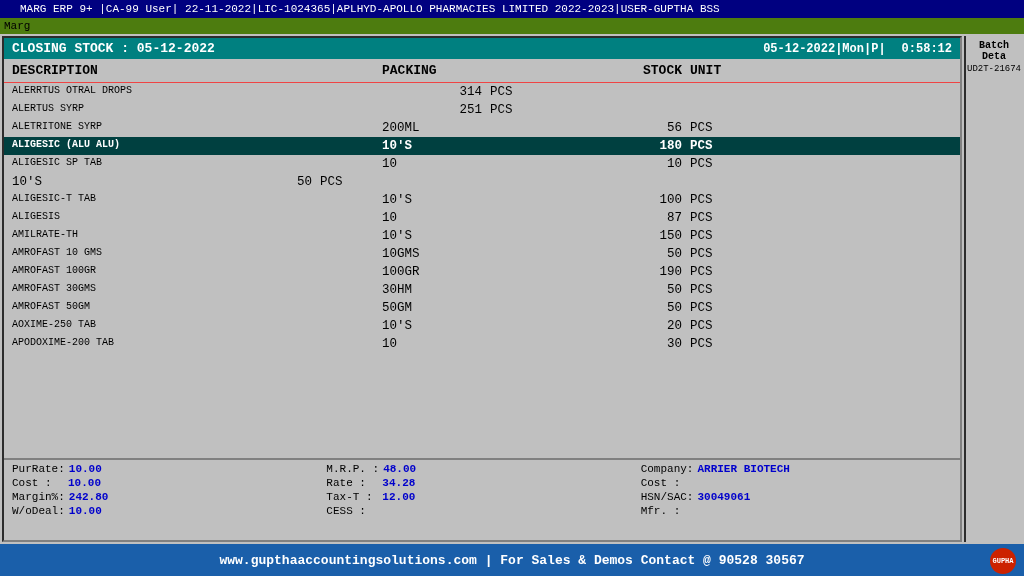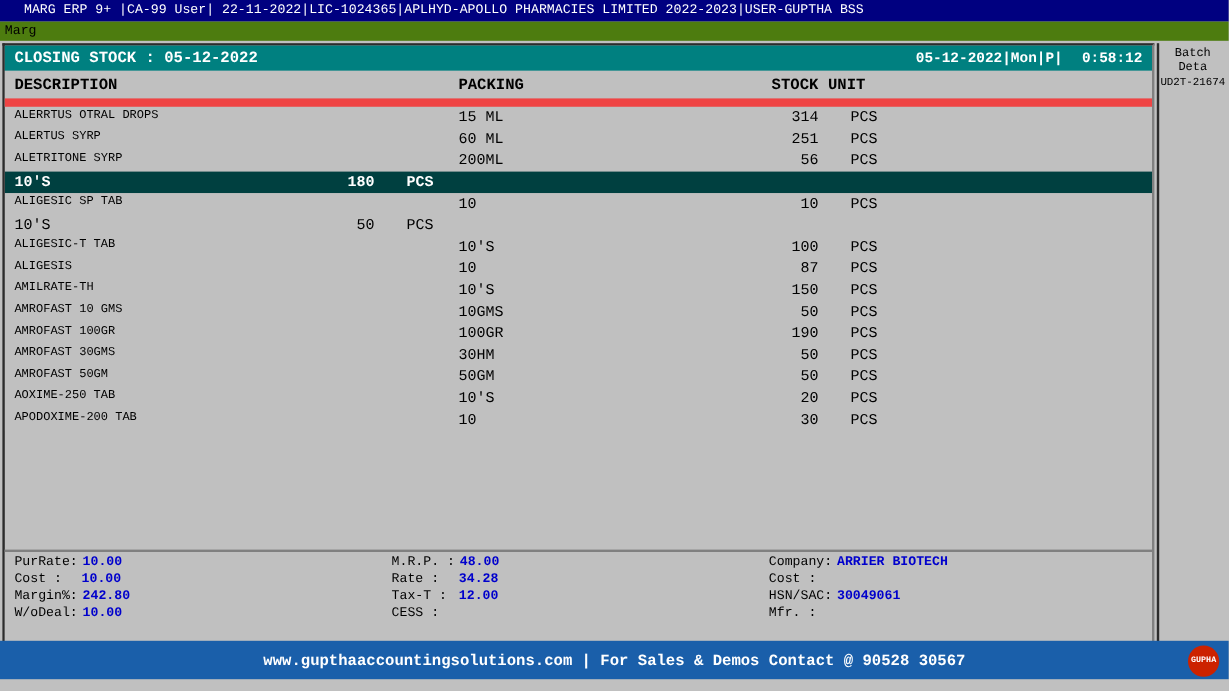--- a/index.html
+++ b/index.html
@@ -67,21 +67,21 @@
       gap: 16px;
       font-size: 12px;
       margin-left: 40px;
     }
 
     
     #col-headers {
       background: #c0c0c0;
       display: flex;
       padding: 4px 8px;
-      border-bottom: 7px solid #ef4444;
+      border-bottom: 1px solid #ef4444;
       font-size: 13px;
       font-weight: bold;
       color: #000;
     }
 
     .col-desc { width: 370px; }
     .col-pack { width: 200px; }
     .col-stock { width: 100px; text-align: right; }
     .col-unit { width: 60px; margin-left: 8px; }
 
@@ -101,21 +101,21 @@
 
     .stock-row.selected {
       background: #004040;
       color: #fff;
       font-weight: bold;
     }
 
     .row-desc { width: 370px; font-size: 10px; }
     .row-pack { width: 200px; }
     .row-stock { width: 100px; text-align: right; }
-    .row-unit { width: 60px; margin-left: 8px; text-align: center; }
+    .row-unit { width: 60px; margin-left: 8px; }
 
     
     #info-panel {
       background: #c0c0c0;
       border-top: 2px solid #808080;
       padding: 3px 8px;
       font-size: 11px;
       color: #000;
       height: 82px;
       display: grid;
@@ -156,21 +156,21 @@
       border-left: 2px inset #808080;
       margin: 2px 2px 2px 0;
       display: flex;
       flex-direction: column;
       align-items: center;
       padding-top: 4px;
     }
 
     #batch-label {
       font-size: 10px;
-      font-weight: normal;
+      font-weight: bold;
       color: #000;
       writing-mode: horizontal-tb;
       text-align: center;
     }
 
     #batch-code {
       font-size: 9px;
       color: #000;
       text-align: center;
       margin-top: 2px;
@@ -182,21 +182,21 @@
       color: #fff;
       font-size: 13px;
       font-weight: bold;
       text-align: center;
       padding: 7px 0;
       height: 32px;
       display: flex;
       align-items: center;
       justify-content: center;
       position: absolute;
-      bottom: 10px;
+      bottom: 0;
       left: 0;
       right: 0;
     }
 
     
     #logo-badge {
       position: absolute;
       bottom: 2px;
       right: 8px;
       background: #cc2200;
@@ -237,37 +237,36 @@
     <div id="col-headers">
       <div class="col-desc">DESCRIPTION</div>
       <div class="col-pack">PACKING</div>
       <div class="col-stock">STOCK</div>
       <div class="col-unit">UNIT</div>
     </div>
 
     <div id="stock-table">
     <div class="stock-row">
           <div class="row-desc">ALERRTUS OTRAL DROPS</div>
-          <div class="row-pack">15 ML</div>
           <div class="row-stock">314</div>
           <div class="row-unit">PCS</div>
         </div>
         <div class="stock-row">
           <div class="row-desc">ALERTUS SYRP</div>
-          <div class="row-pack">60 ML</div>
           <div class="row-stock">251</div>
           <div class="row-unit">PCS</div>
         </div>
         <div class="stock-row">
           <div class="row-desc">ALETRITONE SYRP</div>
           <div class="row-pack">200ML</div>
           <div class="row-stock">56</div>
           <div class="row-unit">PCS</div>
         </div>
         <div class="stock-row selected">
+          <div class="row-desc">ALIGESIC (ALU ALU)</div>
           <div class="row-pack">10'S</div>
           <div class="row-stock">180</div>
           <div class="row-unit">PCS</div>
         </div>
         <div class="stock-row">
           <div class="row-desc">ALIGESIC SP TAB</div>
           <div class="row-pack">10</div>
           <div class="row-stock">10</div>
           <div class="row-unit">PCS</div>
         </div>

